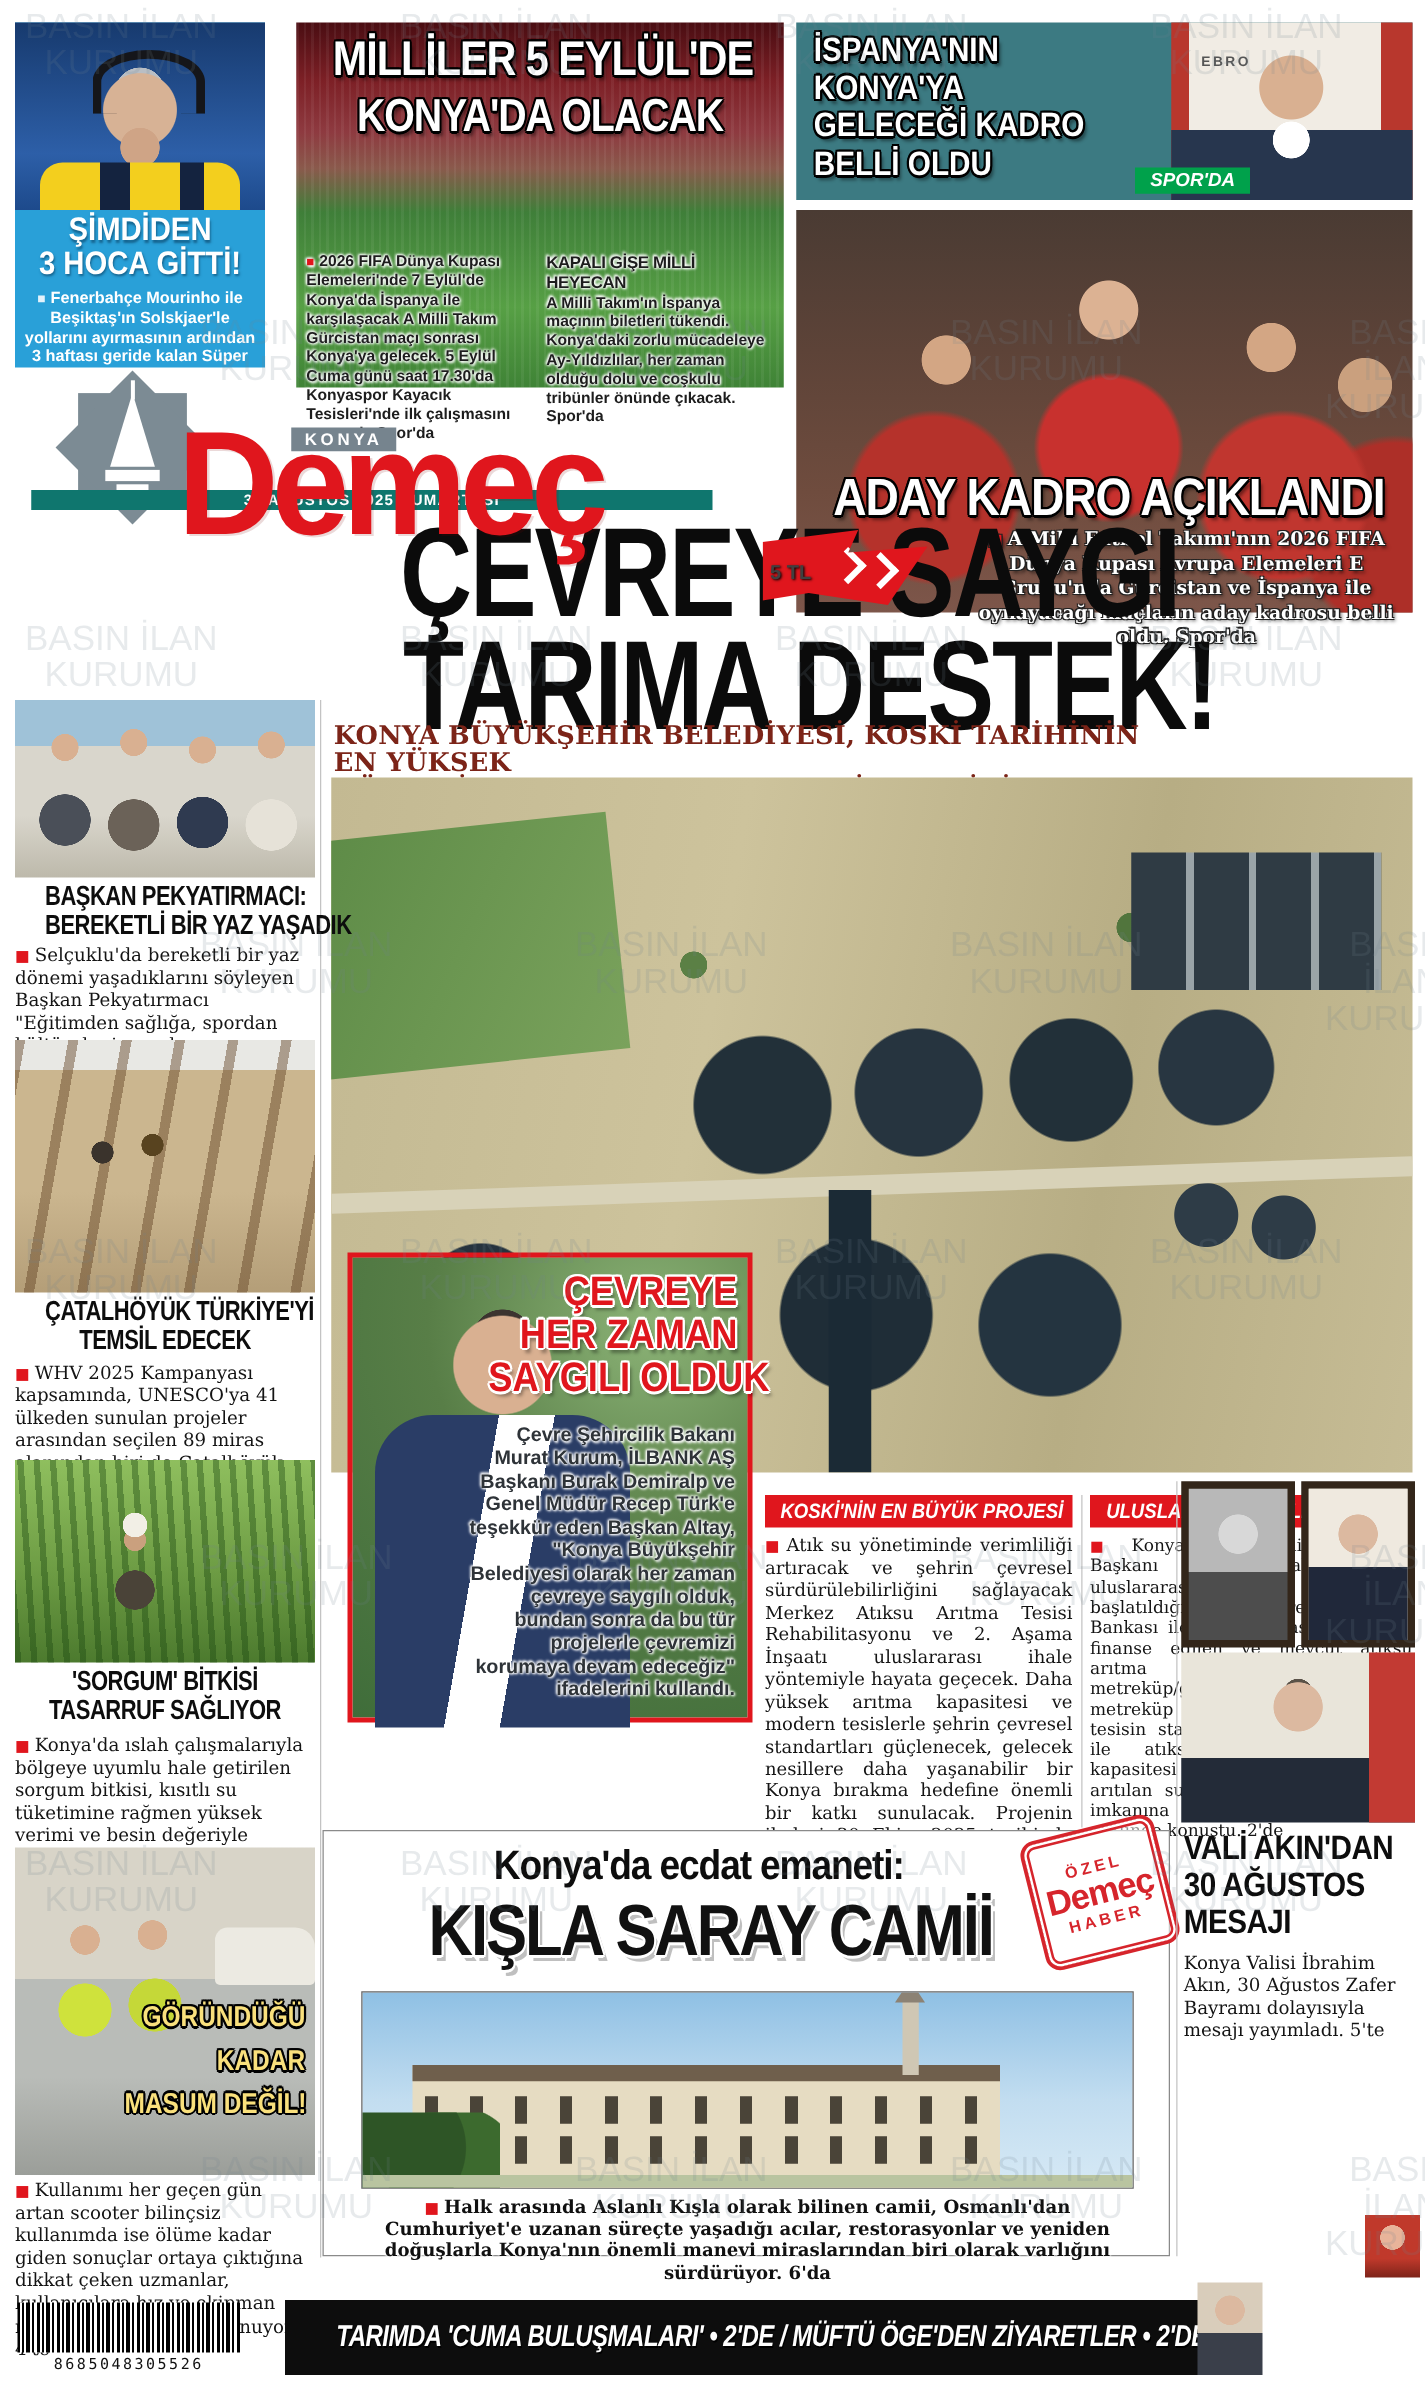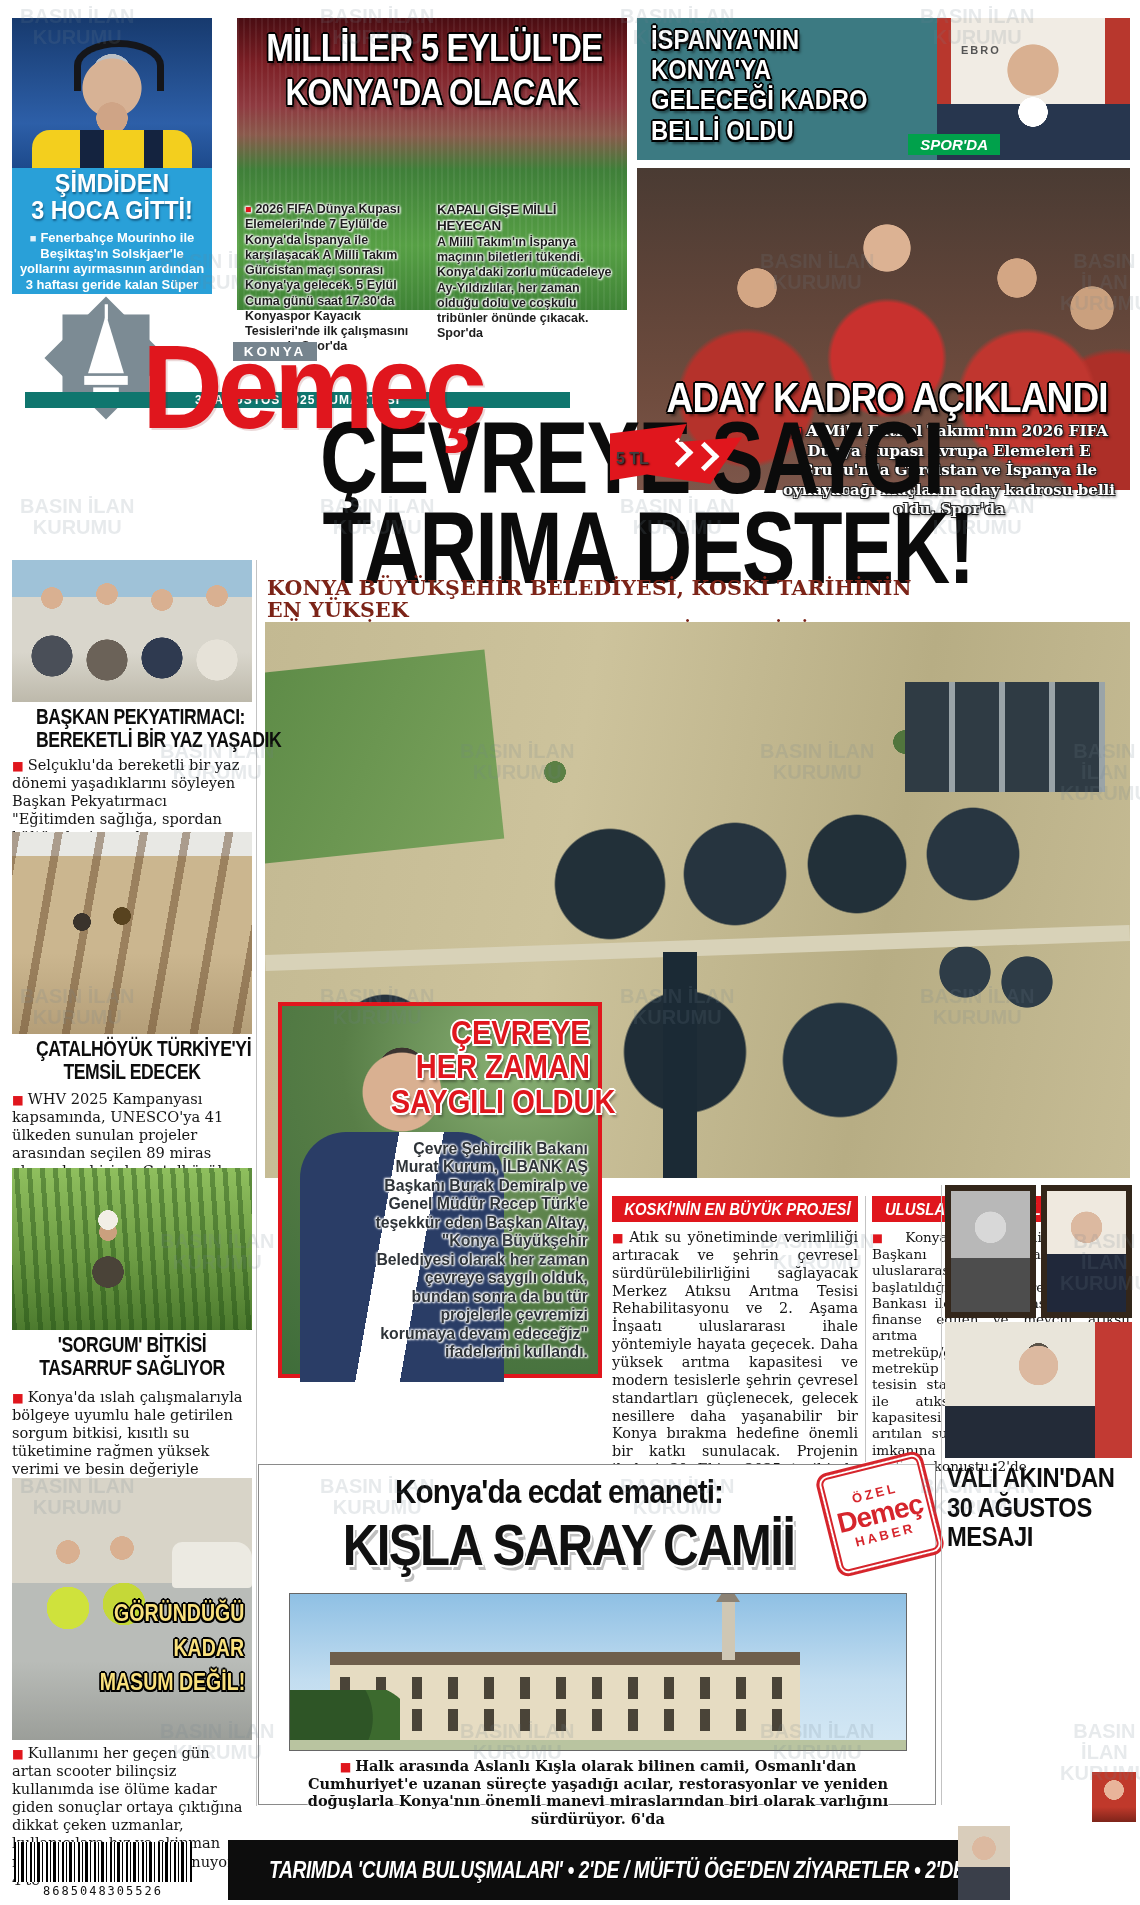--- a/index.html
+++ b/index.html
@@ -30,21 +30,21 @@
     1.5px 1.5px 0 #000,-1.5px -1.5px 0 #000,-1.5px 1.5px 0 #000,1.5px -1.5px 0 #000;}
   .glow{text-shadow:0 0 2px #fff,0 0 3px #fff,1px 1px 2px #fff,-1px -1px 2px #fff;}
   .headline-blk{color:#0b0b0b;font-weight:bold;letter-spacing:-2px;}
   .rail-head{font-weight:bold;color:#0d0d0d;font-size:21px;line-height:1.04;letter-spacing:-.5px;}
   .rail-body{font-family:"DejaVu Serif",serif;font-size:14.6px;line-height:1.24;color:#141414;}
   .bu{color:#e0161d;font-size:.85em;margin-right:4px;}
   .bu-light{color:#e3f2fb;font-size:.85em;margin-right:4px;}
   .redbar{background:#e0161d;color:#fff;font-weight:bold;font-style:italic;
           font-size:16.5px;line-height:26px;text-align:center;}
   .vrule{background:#c3c3c3;width:1px;}
-  .wm{position:absolute;color:rgba(115,130,145,.17);font-weight:bold;font-size:20px;
+  .wm{position:absolute;color:rgba(115,130,145,.17);font-weight:normal;font-size:28px;
       line-height:1.05;text-align:center;pointer-events:none;}
   .wm-layer{position:absolute;inset:0;z-index:40;pointer-events:none;}
   .frame{background:#33261a;padding:6px;box-sizing:border-box;}
   .stamp{position:absolute;border:3px solid #d6252c;border-radius:12px;
          box-shadow:inset 0 0 0 2px #fff,inset 0 0 0 4px #d6252c;
          display:flex;flex-direction:column;align-items:center;justify-content:center;
          transform:rotate(-14deg);background:rgba(255,255,255,.55);}
   .barcode{background:repeating-linear-gradient(90deg,#000 0 2px,#fff 2px 4px,#000 4px 5px,
            #fff 5px 7px,#000 7px 10px,#fff 10px 12px,#000 12px 13px,#fff 13px 16px);}
 </style>
@@ -332,20 +332,21 @@
               background:
                radial-gradient(circle 20px at 50% 32%,#dcb9a0 97%,transparent),
                radial-gradient(circle 23px at 50% 24%,#5a5248 50%,transparent 51%),
                linear-gradient(90deg,transparent 0 150px,#c23a33 150px),
                linear-gradient(180deg,#e9e5da 0 62%,#232b38 62%);"></div>
   <div class="abs" style="left:947px;top:1464px;width:187px;">
     <span class="cx88 ol rail-head" style="font-size:27px;line-height:1.1;">VALİ AKIN'DAN</span>
     <span class="cx88 ol rail-head" style="font-size:27px;line-height:1.1;">30 AĞUSTOS</span>
     <span class="cx88 ol rail-head" style="font-size:27px;line-height:1.1;">MESAJI</span>
   </div>
+  <div class="abs rail-body" style="left:947px;top:1562px;width:185px;">Konya Valisi İbrahim Akın, 30 Ağustos Zafer Bayramı dolayısıyla mesajı yayımladı. 5'te</div>
 
   <div class="abs" style="left:228px;top:1840px;width:778px;height:60px;background:#0d0d0d;display:flex;align-items:center;justify-content:center;">
     <span class="cx80 b i" style="color:#fff;font-size:24px;letter-spacing:-.5px;text-shadow:1px 1px 0 #000;">TARIMDA 'CUMA BULUŞMALARI' • 2'DE / MÜFTÜ ÖGE'DEN ZİYARETLER • 2'DE</span>
   </div>
 
   <div class="ph" style="left:1092px;top:1772px;width:44px;height:50px;
               background:radial-gradient(circle 10px at 50% 36%,#e8b49a 97%,transparent),linear-gradient(180deg,#c0392b 0 70%,#7e241a 100%);"></div>
   <div class="ph" style="left:958px;top:1826px;width:52px;height:74px;
               background:radial-gradient(circle 12px at 50% 30%,#dcb9a0 97%,transparent),linear-gradient(180deg,#d9cdbb 0 55%,#3a3f4a 55%);"></div>
 

